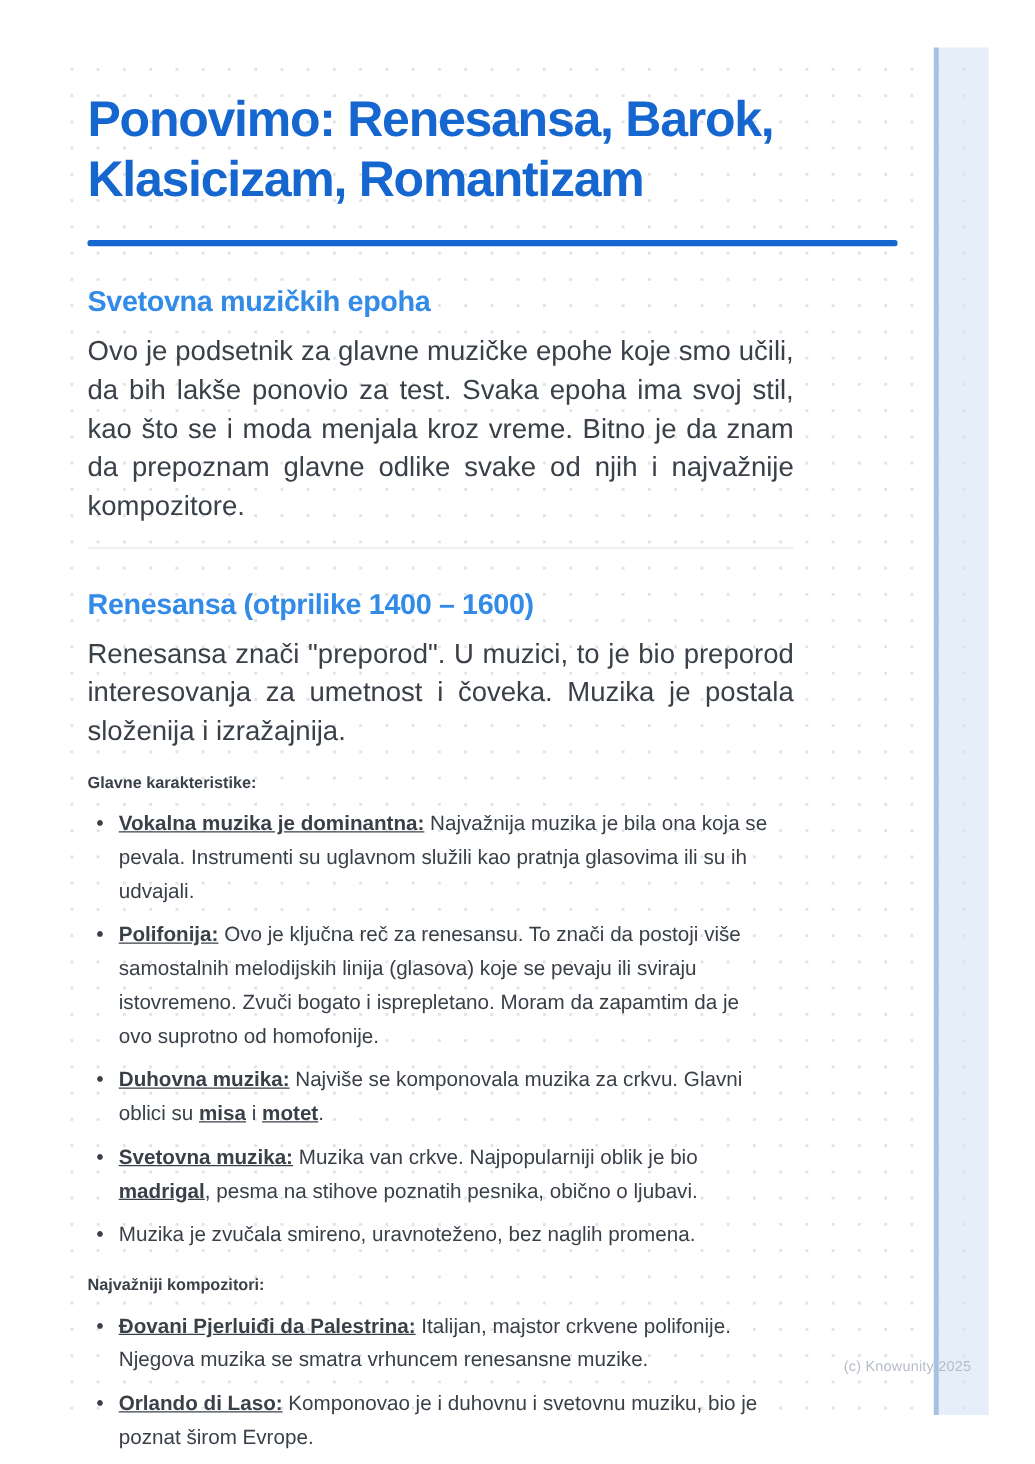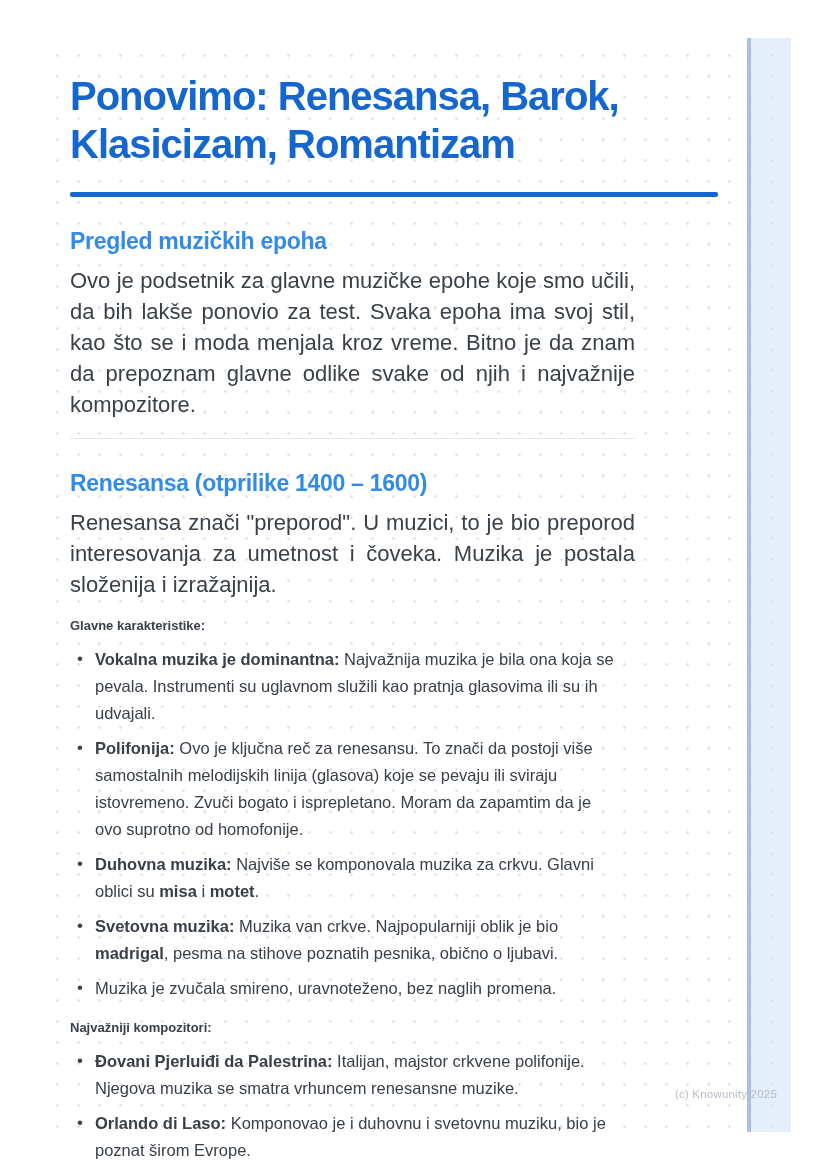--- a/index.html
+++ b/index.html
@@ -50,40 +50,40 @@
     font-size:13px;line-height:24px;font-weight:700;margin:14px 0 0;
     color:var(--body-text);
   }
   ul.note-list{list-style:none;margin:8px 0 0;padding:0;width:552px;}
   ul.note-list li{
     position:relative;padding-left:25px;font-size:16.5px;line-height:27px;
     margin-top:8px;color:var(--body-text);
   }
   ul.note-list li:first-child{margin-top:0;}
   ul.note-list .marker{position:absolute;left:7px;top:-1px;font-size:17px;}
-  .b{font-weight:700;}
+  .b{font-weight:700;text-decoration:underline;}
   .footer{
     position:absolute;top:1088px;right:51px;font-size:11.5px;letter-spacing:.2px;
     color:var(--footer-text);z-index:3;
   }
 </style>
 </head>
 <body>
 
 <div class="page">
   <div class="sheet">
     <div class="stripe-fill"></div>
     <div class="stripe-line"></div>
   </div>
 
   <div class="content">
     <h1 class="doc-title">Ponovimo: Renesansa, Barok, Klasicizam, Romantizam</h1>
     <div class="rule"></div>
 
-    <h2 class="section-heading">Pregled muzičkih epoha</h2>
+    <h2 class="section-heading">Svetovna muzičkih epoha</h2>
     <p class="body-par">Ovo je podsetnik za glavne muzičke epohe koje smo učili, da bih lakše ponovio za test. Svaka epoha ima svoj stil, kao što se i moda menjala kroz vreme. Bitno je da znam da prepoznam glavne odlike svake od njih i najvažnije kompozitore.</p>
 
     <div class="divider"></div>
 
     <h2 class="section-heading second">Renesansa (otprilike 1400 – 1600)</h2>
     <p class="body-par">Renesansa znači "preporod". U muzici, to je bio preporod interesovanja za umetnost i čoveka. Muzika je postala složenija i izražajnija.</p>
 
     <h3 class="sub-heading">Glavne karakteristike:</h3>
     <ul class="note-list">
         <li><span class="marker">•</span><span class="b">Vokalna muzika je dominantna:</span><span> Najvažnija muzika je bila ona koja se pevala. Instrumenti su uglavnom služili kao pratnja glasovima ili su ih udvajali.</span></li>

